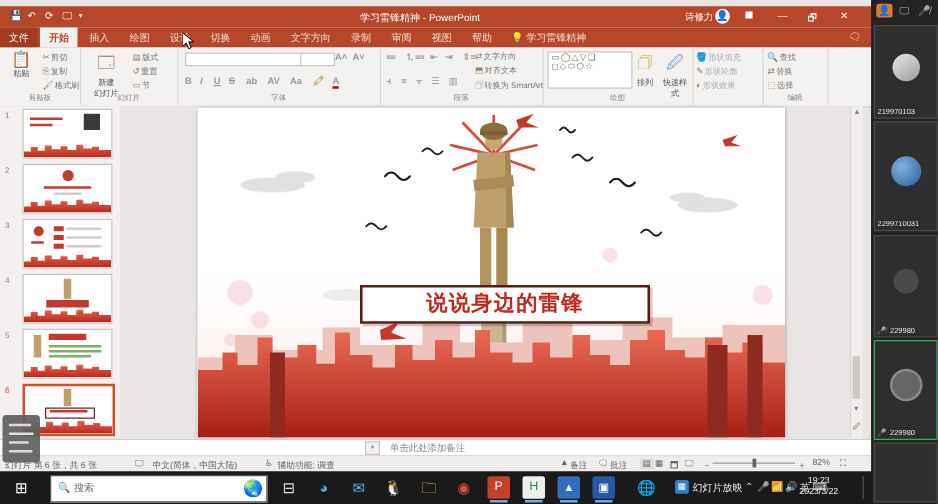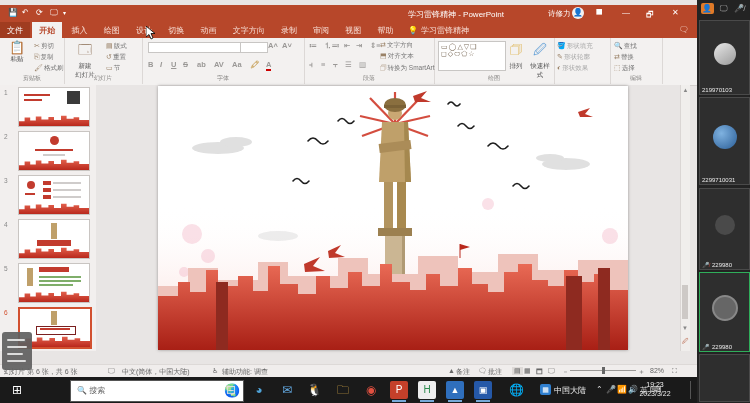--- a/index.html
+++ b/index.html
@@ -53,21 +53,21 @@
   #meeting{left:697px;top:0;width:53px;height:403px;background:#232323;}
   .mtool{position:absolute;top:3px;width:13px;height:11px;border-radius:2px;text-align:center;font-size:8px;line-height:11px;}
   .tile{position:absolute;left:2px;width:49px;background:#2e2e2e;border:1px solid #4a4a4a;}
   .tile.active{border:1px solid #2fae5a;}
   .avatar{position:absolute;left:50%;top:45%;transform:translate(-50%,-50%);border-radius:50%;}
   .plabel{position:absolute;left:2px;bottom:1px;font-size:6px;color:#e8e8e8;white-space:nowrap;overflow:hidden;max-width:46px;}
   .micb{position:absolute;left:2px;bottom:1px;font-size:6px;}
   
   #taskbar{left:0;top:377px;width:697px;height:26px;background:#1a1a1a;}
   #searchbox{left:40px;top:3px;width:172px;height:20px;background:#fff;border:1px solid #555;
-    font-size:8px;color:#666;line-height:20px;margin-left:30px;}
+    font-size:8px;color:#666;line-height:20px;}
   .tbicon{position:absolute;top:4px;width:18px;height:18px;text-align:center;font-size:12px;line-height:18px;}
   .runbar{position:absolute;top:23px;width:14px;height:2px;background:#76a9d8;}
   .tray{position:absolute;top:8px;font-size:8px;color:#ddd;}
   #clock{position:absolute;left:634px;top:3px;width:42px;font-size:7px;color:#eee;text-align:center;line-height:9px;}
   
   #overlaybox{left:2px;top:332px;width:30px;height:38px;background:rgba(95,95,95,.92);border-radius:3px;}
   .ovline{position:absolute;left:5px;height:2px;background:#dcdcdc;border-radius:1px;}
   
   #cursor{left:146px;top:26px;width:10px;height:14px;}
 </style>
@@ -76,21 +76,21 @@
 
 <div class="abs" id="topblack"></div>
 <div class="abs" id="ppt">
 
   <div class="abs" id="titlebar">
     <span class="abs" style="left:8px;top:3px;">💾</span>
     <span class="abs" style="left:22px;top:3px;">↶</span>
     <span class="abs" style="left:36px;top:3px;">⟳</span>
     <span class="abs" style="left:50px;top:3px;">🖵</span>
     <span class="abs" style="left:63px;top:4px;font-size:6px;">▾</span>
-    <span class="abs" style="left:304px;top:4px;width:200px;text-align:right;">学习雷锋精神 - PowerPoint</span>
+    <span class="abs" style="left:288px;top:4px;width:200px;text-align:left;">学习雷锋精神 - PowerPoint</span>
     <span class="abs" style="left:548px;top:4px;font-size:7.5px;">诗修力</span>
     <span class="abs" style="left:572px;top:2px;width:12px;height:12px;border-radius:50%;background:#f3f1f0;color:#b7472a;text-align:center;font-size:8px;line-height:12px;">👤</span>
     <span class="abs" style="left:596px;top:3px;">⯀</span>
     <span class="abs" style="left:622px;top:3px;">—</span>
     <span class="abs" style="left:646px;top:3px;">🗗</span>
     <span class="abs" style="left:672px;top:3px;">✕</span>
   </div>
 
   <div class="abs" id="tabsrow">
     <span class="tab file">文件</span>
@@ -332,29 +332,34 @@
           <line x1="302" y1="158" x2="302" y2="172" stroke="#b9281c" stroke-width="1"></line>
 
         <polygon fill="url(#skyg)" points="0,210 20,210 20,196 32,196 32,206 48,206 48,184 60,184 60,200 80,200 80,190 95,190 95,205 110,205 110,180 122,180 122,198 140,198 140,208 158,208 158,190 172,190 172,202 190,202 190,186 204,186 204,200 222,200 222,178 234,178 234,196 252,196 252,204 268,204 268,188 282,188 282,200 300,200 300,182 314,182 314,198 330,198 330,206 346,206 346,186 360,186 360,178 374,178 374,194 390,194 390,200 406,200 406,184 420,184 420,196 436,196 436,188 452,188 452,204 470,204 470,264 0,264"></polygon>
 
         <g fill="#8e2a20">
             <rect x="408" y="190" width="16" height="74"></rect>
             <rect x="440" y="182" width="12" height="82"></rect>
             <rect x="58" y="196" width="12" height="68"></rect>
           </g>
       </svg>
+      <div class="abs" id="banner">说说身边的雷锋</div>
     </div>
     <div class="abs" id="vscroll">
       <div style="margin-top:2px;">▲</div>
       <div class="abs" style="left:1px;top:200px;width:6px;height:34px;background:#cdc9c6;"></div>
       <div class="abs" style="left:1px;top:240px;">▼</div>
       <div class="abs" style="left:1px;top:252px;color:#b05030;">🖉</div>
     </div>
   </div>
 
+  <div class="abs" id="notesbar">
+    <span class="abs" style="left:292px;top:1px;width:10px;height:9px;border:1px solid #c9c5c3;background:#f3f1f0;font-size:5px;text-align:center;line-height:9px;color:#888;">▾</span>
+    <span class="abs" style="left:312px;top:2px;">单击此处添加备注</span>
+  </div>
 
   <div class="abs" id="statusbar">
     <span class="sb" style="left:4px;">幻灯片 第 6 张，共 6 张</span>
     <span class="sb" style="left:108px;">🖵</span>
     <span class="sb" style="left:122px;">中文(简体，中国大陆)</span>
     <span class="sb" style="left:212px;">♿</span>
     <span class="sb" style="left:222px;">辅助功能: 调查</span>
     <span class="sb" style="left:448px;">▲</span>
     <span class="sb" style="left:456px;">备注</span>
     <span class="sb" style="left:478px;">🗨</span>
@@ -428,21 +433,21 @@
   <div class="tbicon" style="left:418px;background:#eee;color:#2e8b4f;font-size:10px;border-radius:2px;">H</div>
   <div class="runbar" style="left:420px;"></div>
   <div class="tbicon" style="left:446px;background:#2f6fbd;color:#fff;font-size:9px;border-radius:2px;">▲</div>
   <div class="runbar" style="left:448px;"></div>
   <div class="tbicon" style="left:474px;background:#2558a8;color:#fff;font-size:9px;border-radius:2px;">▣</div>
   <div class="runbar" style="left:476px;"></div>
 
   <div class="tbicon" style="left:430px;"></div>
   <div class="tbicon" style="left:508px;color:#5aa0d8;">🌐</div>
   <div class="abs" style="left:540px;top:7px;width:11px;height:11px;background:#2f7fd0;border-radius:2px;color:#fff;font-size:7px;text-align:center;line-height:11px;">▦</div>
-  <span class="tray" style="left:554px;color:#eee;">中国大陆</span>
+  <span class="tray" style="left:554px;color:#eee;">幻灯片放映</span>
   <span class="tray" style="left:596px;">⌃</span>
   <span class="tray" style="left:606px;">🎤</span>
   <span class="tray" style="left:617px;">📶</span>
   <span class="tray" style="left:628px;">🔊</span>
   <span class="tray" style="left:640px;">英</span>
   <span class="tray" style="left:650px;">⌨</span>
   <div class="abs" id="clock">
     <div>19:23</div>
     <div>2023/3/22</div>
   </div>

